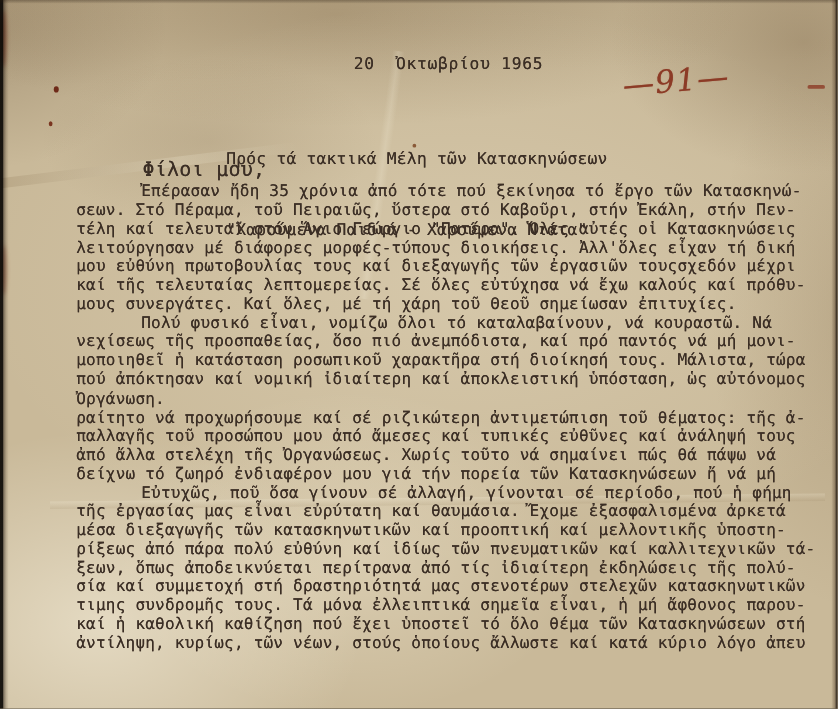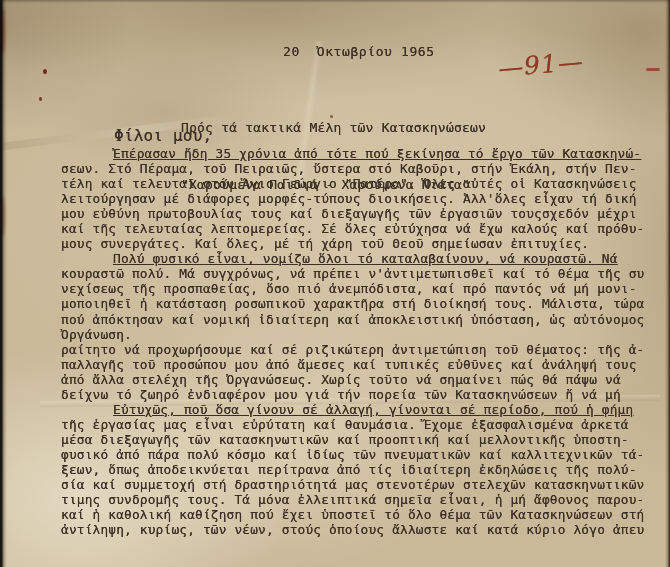--- a/index.html
+++ b/index.html
@@ -51,21 +51,21 @@
   .pagenum{
     position:absolute;left:498px;top:50px;width:90px;
     font-family:"DejaVu Serif",serif;font-style:italic;font-size:25px;
     color:#8c3b26;transform:rotate(-5deg);letter-spacing:1px;white-space:pre;
     text-shadow:0 0 .6px rgba(140,59,38,.7);
   }
   .recipients{position:absolute;left:181px;top:80px;font-size:13px;line-height:19px;letter-spacing:.2px;white-space:pre;}
   .salutation{position:absolute;left:114px;top:126px;font-size:16px;letter-spacing:.2px;white-space:pre;text-align:center;}
   .body-block{position:absolute;left:61px;top:146px;width:604px;font-size:12.8px;line-height:15.05px;letter-spacing:.18px;}
   .body-block .line{white-space:pre;height:15.05px;}
-  .body-block .line.indent{text-indent:52px;text-decoration:underline;}
+  .body-block .line.indent{text-indent:52px;}
 </style>
 </head>
 <body>
 
 <div class="paper">
   <div class="crease1"></div>
   <div class="crease2"></div>
   <div class="crease3"></div>
 
   <div class="date ink">20  Ὀκτωβρίου 1965</div>
@@ -80,33 +80,32 @@
 
   <div class="body-block ink">
       <div class="line indent">Ἐπέρασαν ἤδη 35 χρόνια ἀπό τότε πού ξεκίνησα τό ἔργο τῶν Κατασκηνώ-</div>
       <div class="line">σεων. Στό Πέραμα, τοῦ Πειραιῶς, ὕστερα στό Καβοῦρι, στήν Ἐκάλη, στήν Πεν-</div>
       <div class="line">τέλη καί τελευταῖ στόν Ἅγιο Γεώργιο "Πατέρα". Ὅλες αὐτές οἱ Κατασκηνώσεις</div>
       <div class="line">λειτούργησαν μέ διάφορες μορφές-τύπους διοικήσεις. Ἀλλ'ὅλες εἶχαν τή δική</div>
       <div class="line">μου εὐθύνη πρωτοβουλίας τους καί διεξαγωγῆς τῶν ἐργασιῶν τουςσχεδόν μέχρι</div>
       <div class="line">καί τῆς τελευταίας λεπτομερείας. Σέ ὅλες εὐτύχησα νά ἔχω καλούς καί πρόθυ-</div>
       <div class="line">μους συνεργάτες. Καί ὅλες, μέ τή χάρη τοῦ Θεοῦ σημείωσαν ἐπιτυχίες.</div>
       <div class="line indent">Πολύ φυσικό εἶναι, νομίζω ὅλοι τό καταλαβαίνουν, νά κουραστῶ. Νά</div>
-      <div class="line">κουραστῶ πολύ. Μά συγχρόνως, νά πρέπει ν'ἀντιμετωπισθεῖ καί τό θέμα τῆς συ</div>
       <div class="line">νεχίσεως τῆς προσπαθείας, ὅσο πιό ἀνεμπόδιστα, καί πρό παντός νά μή μονι-</div>
       <div class="line">μοποιηθεῖ ἡ κατάσταση ροσωπικοῦ χαρακτῆρα στή διοίκησή τους. Μάλιστα, τώρα</div>
       <div class="line">πού ἀπόκτησαν καί νομική ἰδιαίτερη καί ἀποκλειστική ὑπόσταση, ὡς αὐτόνομος</div>
       <div class="line">Ὀργάνωση.</div>
       <div class="line">ραίτητο νά προχωρήσουμε καί σέ ριζικώτερη ἀντιμετώπιση τοῦ θέματος: τῆς ἀ-</div>
       <div class="line">παλλαγῆς τοῦ προσώπου μου ἀπό ἄμεσες καί τυπικές εὐθῦνες καί ἀνάληψή τους</div>
       <div class="line">ἀπό ἄλλα στελέχη τῆς Ὀργανώσεως. Χωρίς τοῦτο νά σημαίνει πώς θά πάψω νά</div>
       <div class="line">δείχνω τό ζωηρό ἐνδιαφέρον μου γιά τήν πορεία τῶν Κατασκηνώσεων ἤ νά μή</div>
       <div class="line indent">Εὐτυχῶς, ποῦ ὅσα γίνουν σέ ἀλλαγή, γίνονται σέ περίοδο, πού ἡ φήμη</div>
       <div class="line">τῆς ἐργασίας μας εἶναι εὐρύτατη καί θαυμάσια. Ἔχομε ἐξασφαλισμένα ἀρκετά</div>
       <div class="line">μέσα διεξαγωγῆς τῶν κατασκηνωτικῶν καί προοπτική καί μελλοντικῆς ὑποστη-</div>
-      <div class="line">φυσικό ἀπό πάρα πολύ κόσμο καί ἰδίως τῶν πνευματικῶν καί καλλιτεχνικῶν τά-</div>
+      <div class="line">ρίξεως ἀπό πάρα πολύ εὐθύνη καί ἰδίως τῶν πνευματικῶν καί καλλιτεχνικῶν τά-</div>
       <div class="line">ξεων, ὅπως ἀποδεικνύεται περίτρανα ἀπό τίς ἰδιαίτερη ἐκδηλώσεις τῆς πολύ-</div>
       <div class="line">σία καί συμμετοχή στή δραστηριότητά μας στενοτέρων στελεχῶν κατασκηνωτικῶν</div>
       <div class="line">τιμης συνδρομῆς τους. Τά μόνα ἐλλειπτικά σημεῖα εἶναι, ἡ μή ἄφθονος παρου-</div>
       <div class="line">καί ἡ καθολική καθίζηση πού ἔχει ὑποστεῖ τό ὅλο θέμα τῶν Κατασκηνώσεων στή</div>
       <div class="line">ἀντίληψη, κυρίως, τῶν νέων, στούς ὁποίους ἄλλωστε καί κατά κύριο λόγο ἀπευ</div>
     </div>
 
   <div class="smudge a"></div>
   <div class="smudge b"></div>
   <div class="speck s1"></div>

